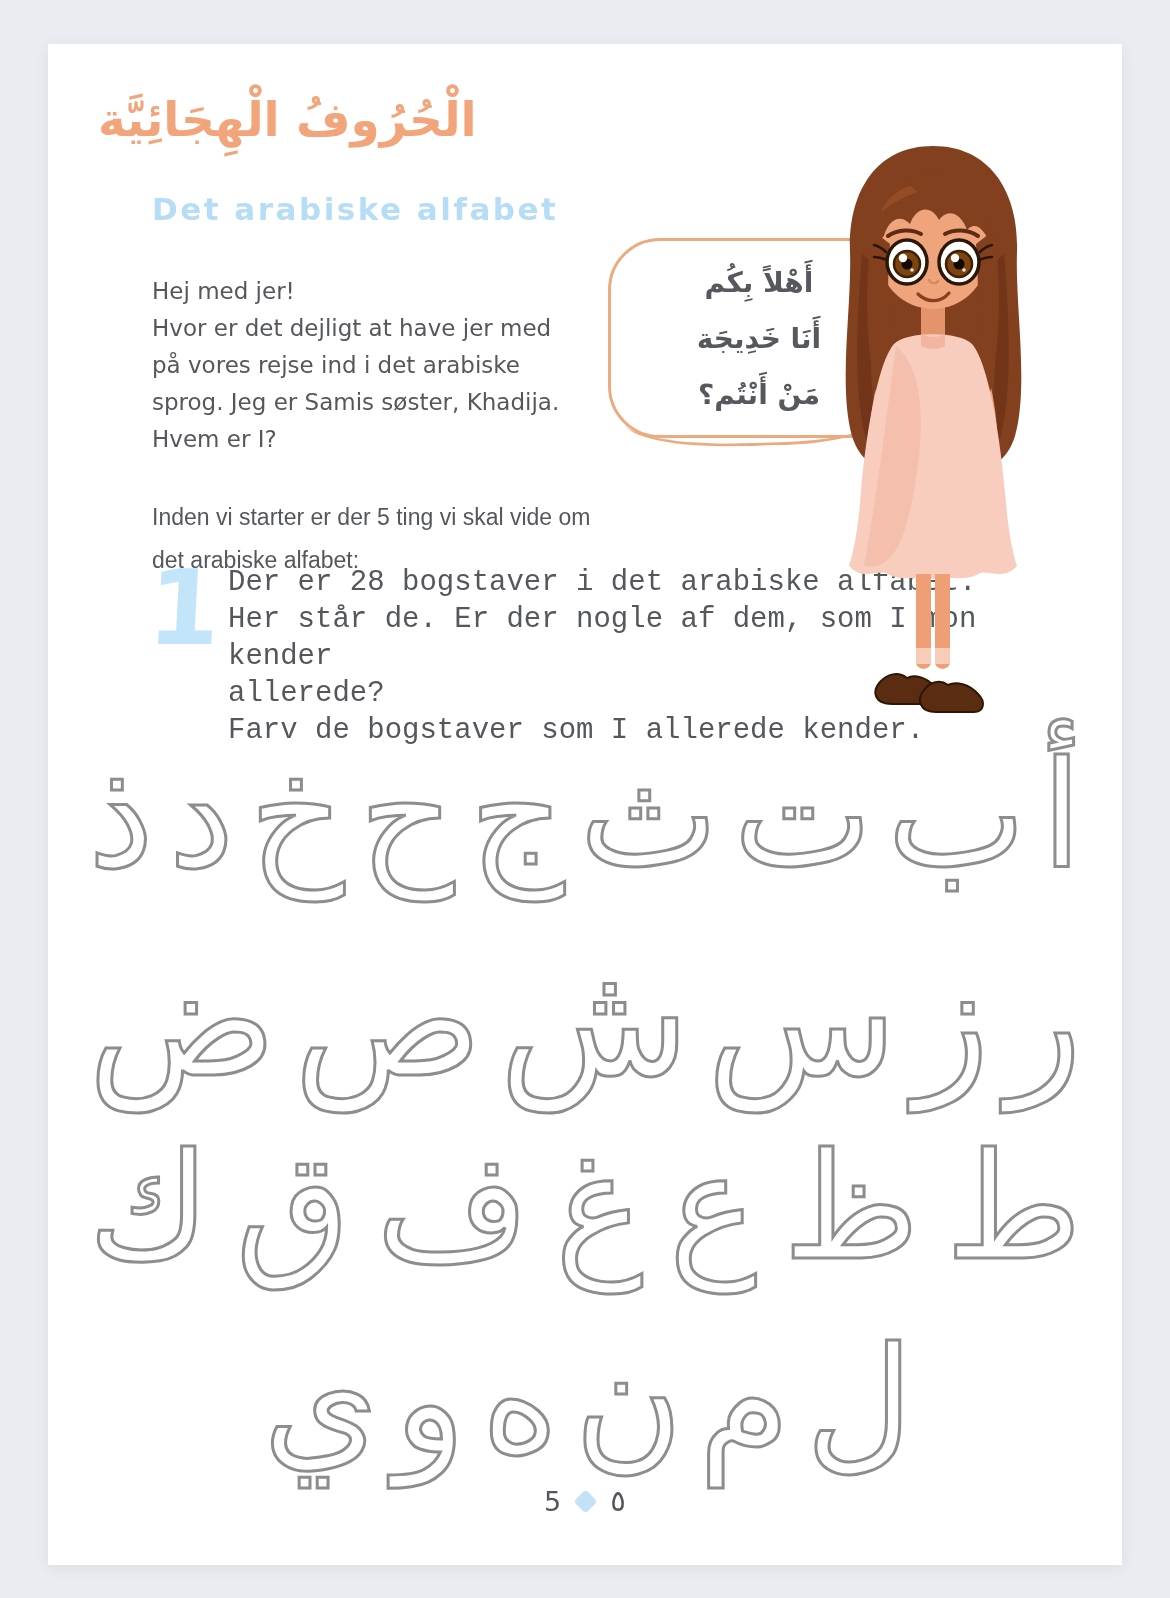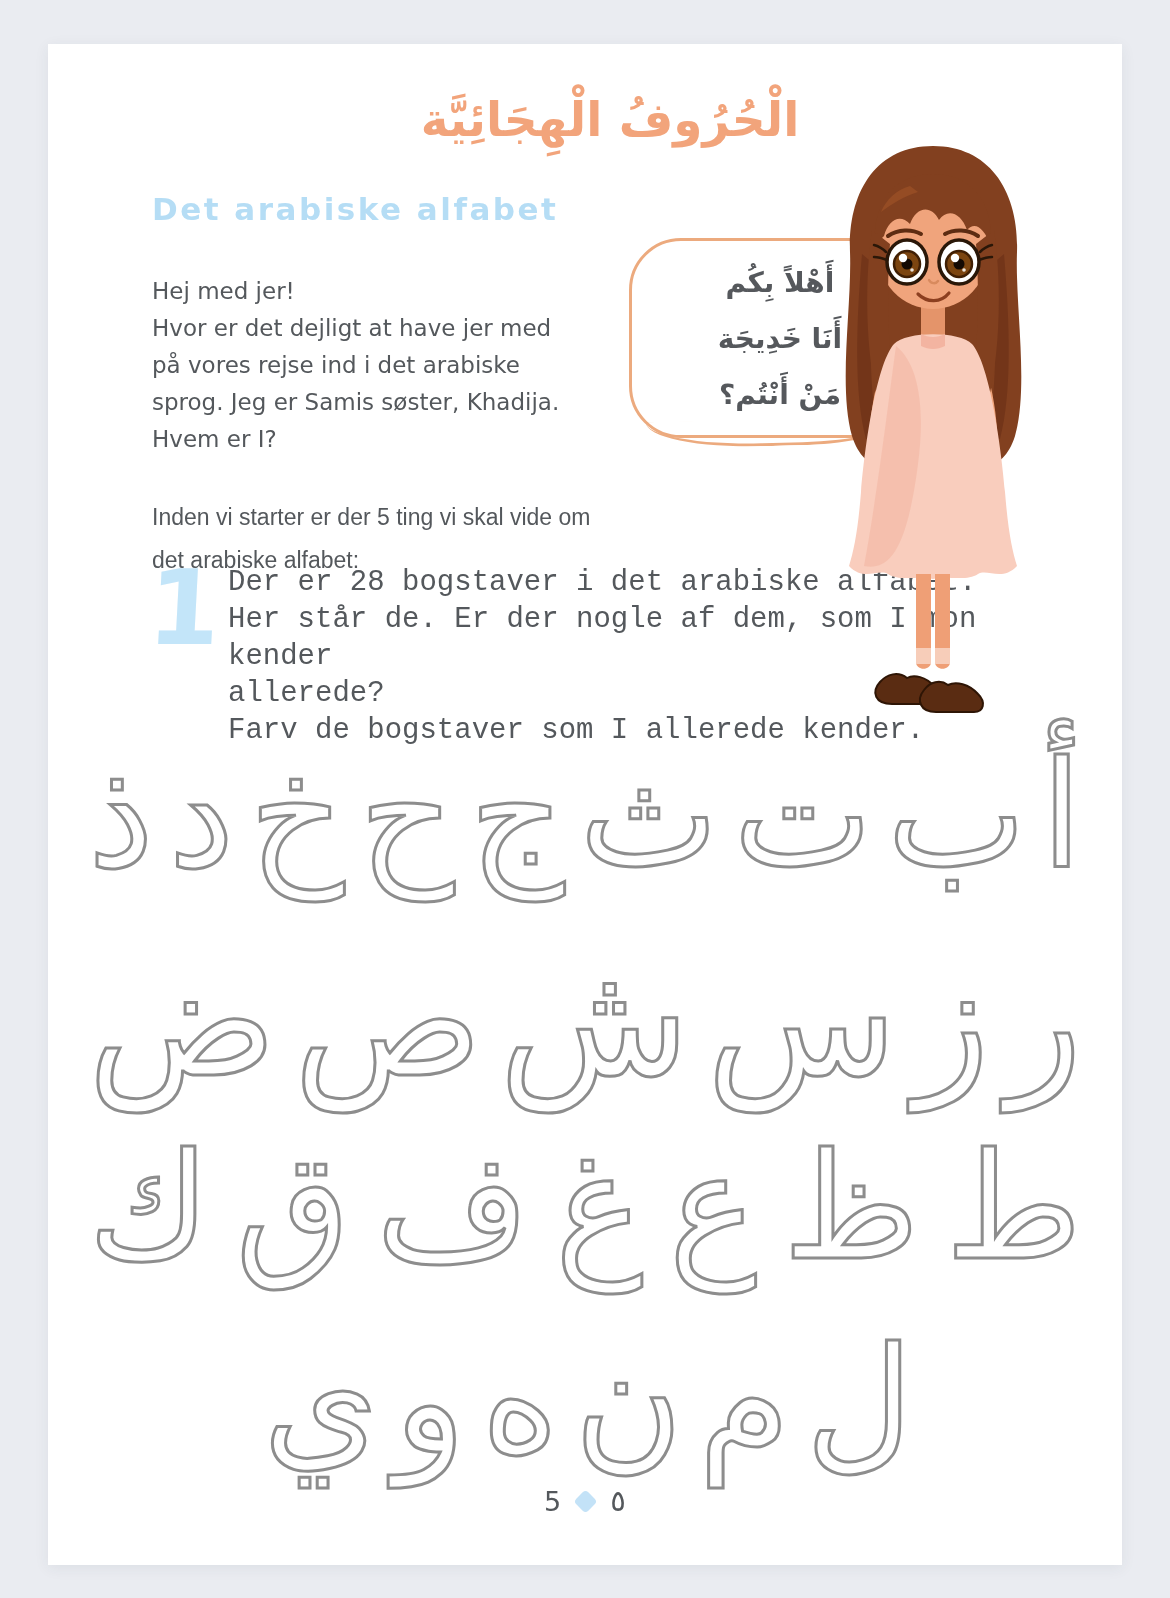--- a/index.html
+++ b/index.html
@@ -12,21 +12,21 @@
   .page{
     position:absolute; left:48px; top:44px;
     width:1074px; height:1521px;
     background:#ffffff;
     box-shadow:0 3px 14px rgba(40,50,70,0.07);
   }
   .pre{ white-space:pre-line;margin-top:24px; }
 
   .arabic-title{
     position:absolute; left:50px; top:48px; width:1024px;
-    text-align:center; direction:rtl;
+    text-align:left; direction:rtl;
     font-size:47px; font-weight:bold;
     color:#f2a47b;
   }
   .heading{
     position:absolute; left:104px; top:147px;
     font-size:31px; font-weight:700; letter-spacing:2.5px;
     color:#b5ddf5;
   }
   .intro{
     position:absolute; left:104px; top:205px; width:470px;
@@ -50,21 +50,20 @@
     margin-left:14px; margin-top:2px;
     font-family:Liberation Mono, monospace;
     font-size:29px; line-height:37px; color:#54585c;
   }
   .bubble{
     position:absolute; left:560px; top:194px;
     width:302px; height:200px;
     border:3px solid #ecaa7e;
     border-radius:52px;
     background:#ffffff;
-    margin-left:21px;
   }
   .bubble::after{
     content:""; position:absolute; left:14px; bottom:-11px;
     width:250px; height:24px;
     border-bottom:3px solid #ecaa7e;
     border-bottom-left-radius:55% 120%;
     border-bottom-right-radius:45% 100%;
     transform:rotate(-1.5deg);
   }
   .bubble p{

